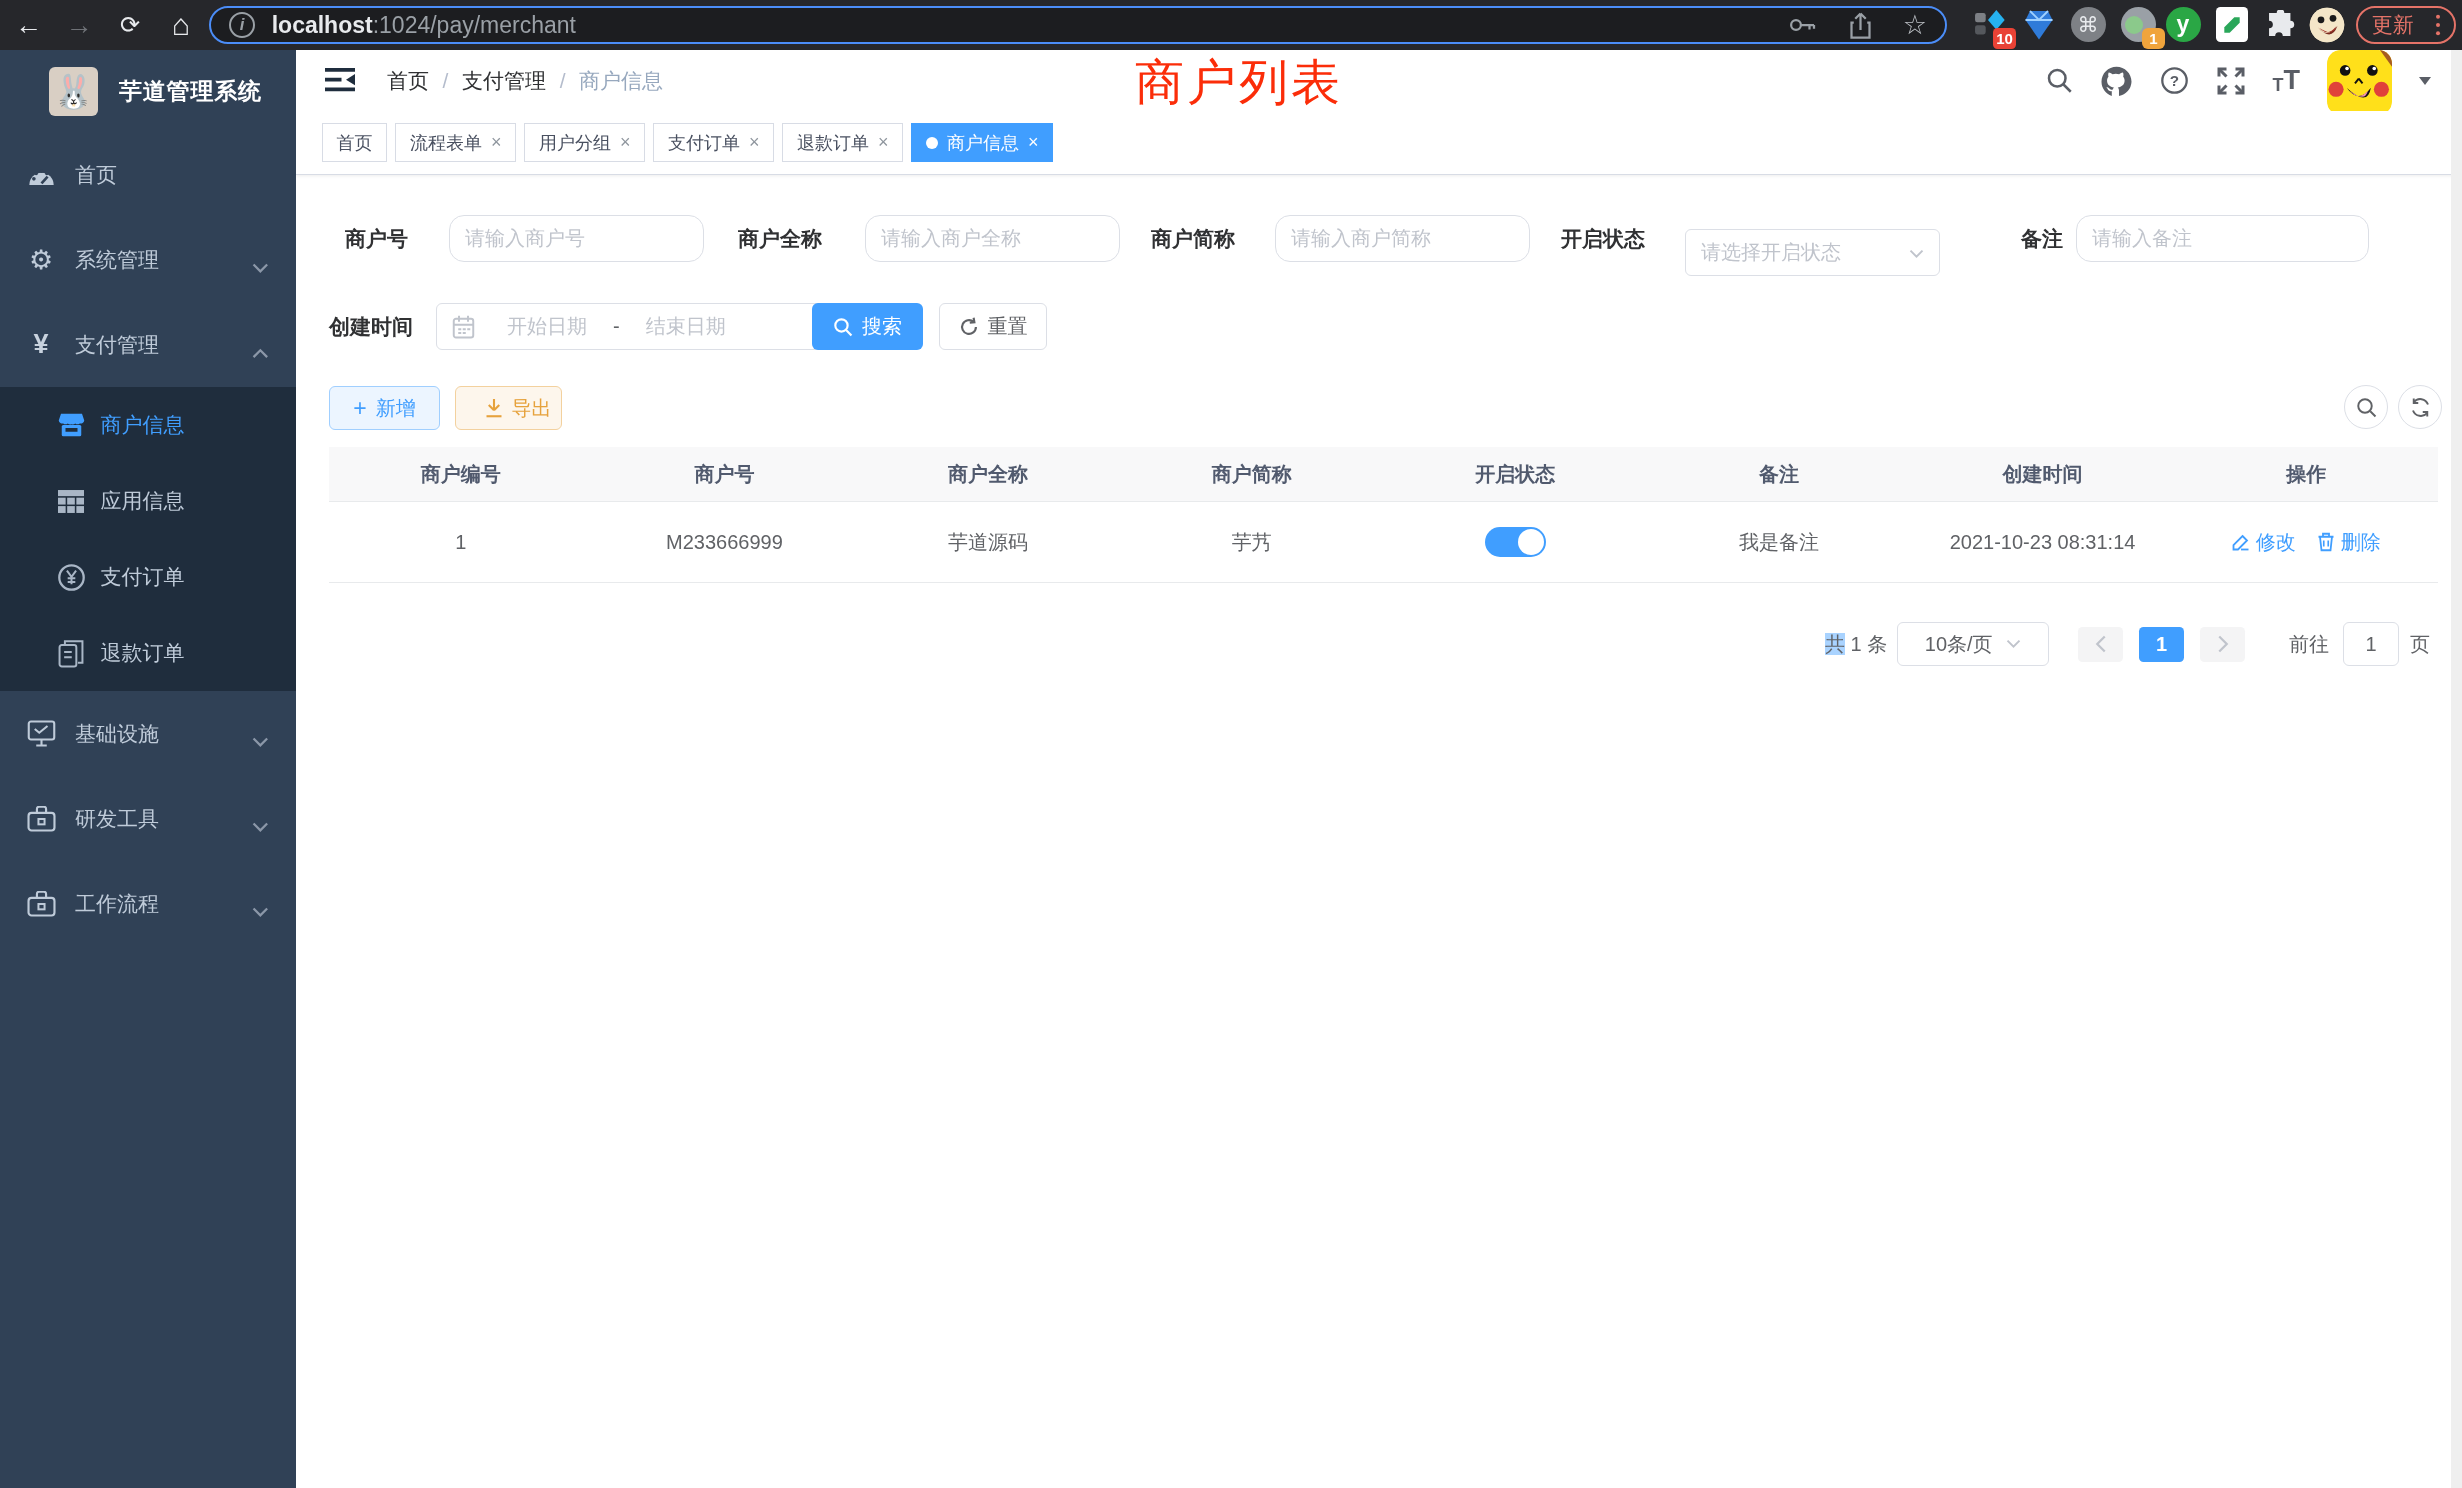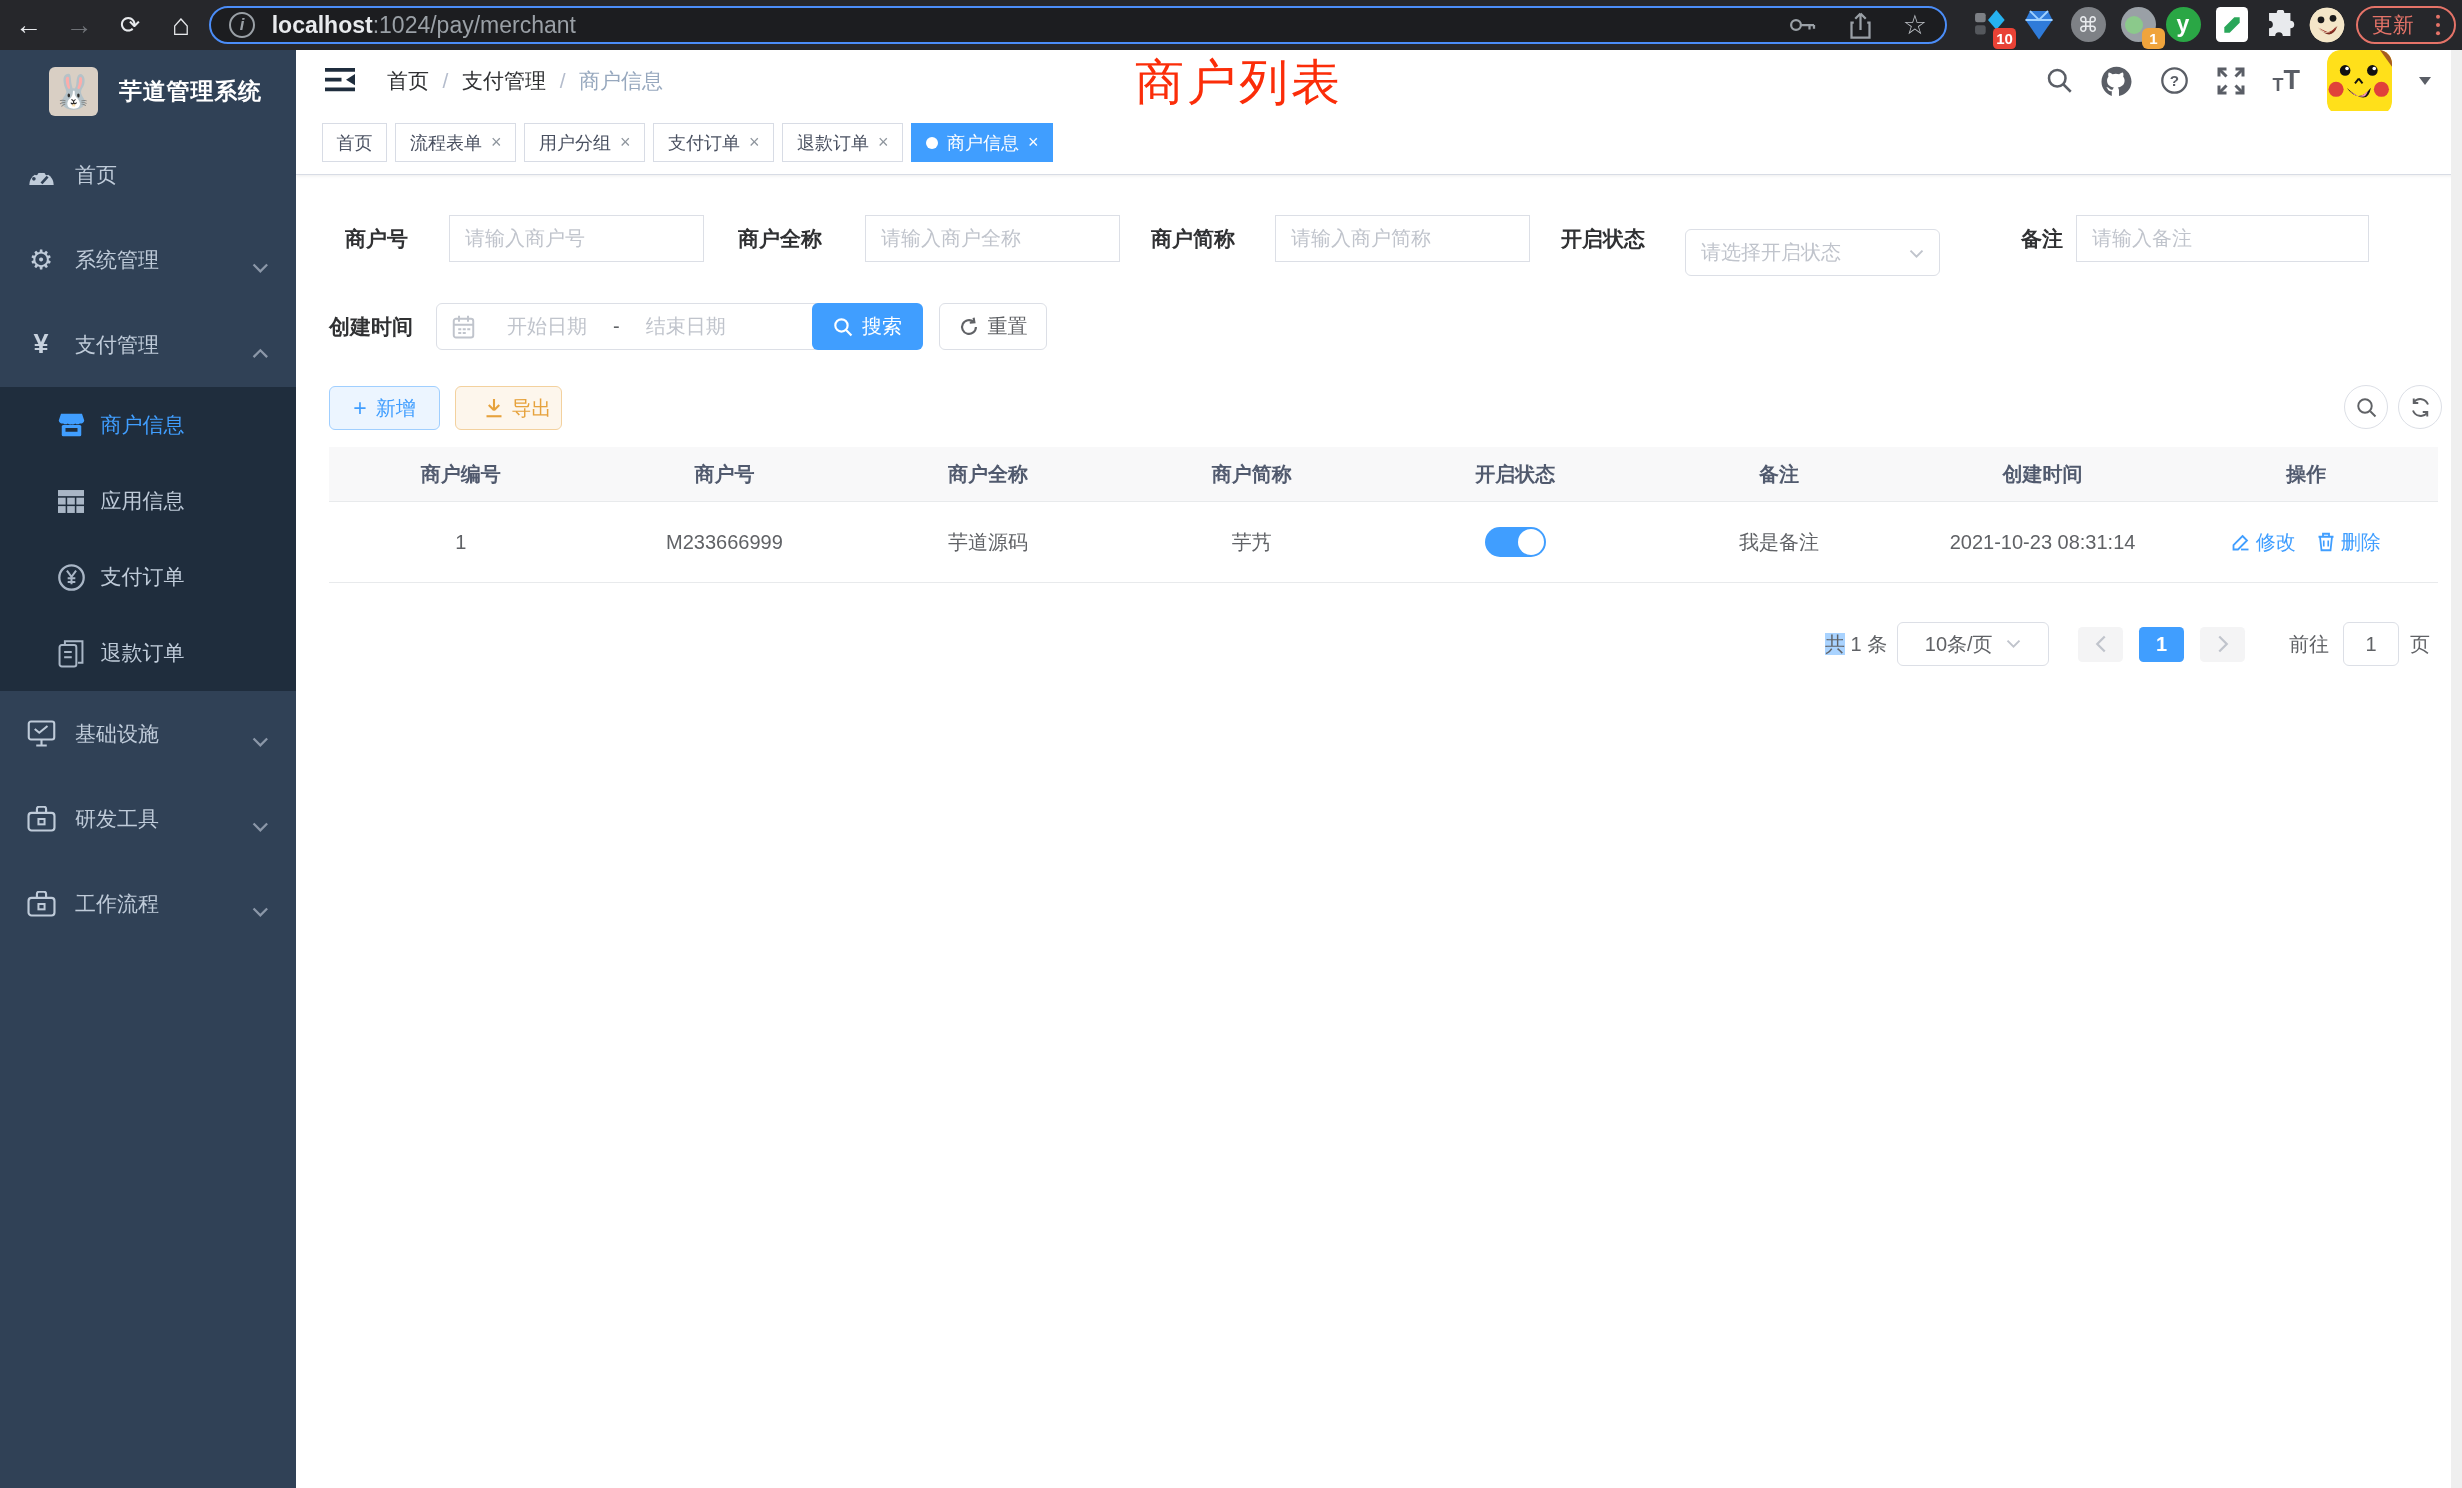--- a/index.html
+++ b/index.html
@@ -59,21 +59,21 @@
     border-bottom:0.8px solid #d8dce5; box-shadow:0 1.5px 3px rgba(0,0,0,.06); display:flex; align-items:center; padding-left:26px; gap:8.3px; }
   .tab { height:39px; border:0.8px solid #d8dce5; background:#fff; color:#495060; font-size:18px;
     display:flex; align-items:center; padding:0 13.6px; gap:9px; cursor:pointer; }
   .tab .x { font-size:18px; color:#8f969e; }
   .tab.active { background:#409eff; border-color:#409eff; color:#fff; }
   .tab.active .x { color:#fff; }
   .tab-dot { width:12px; height:12px; border-radius:50%; background:#fff; }
   .annotation { position:absolute; left:1135px; top:50px; font-size:49px; color:#fb2d09; letter-spacing:3px; z-index:60; }
   
   .flabel { position:absolute; height:47px; line-height:47px; font-size:21px; font-weight:700; color:#303133; }
-  .finput { position:absolute; height:47px; border:0.8px solid #dcdfe6; border-radius:0; font-size:20px;
+  .finput { position:absolute; height:47px; border:0.8px solid #dcdfe6; border-radius:15px; font-size:20px;
     color:#606266; padding:8px 15px; outline:none; background:#fff; font-family:"Liberation Sans",sans-serif; }
   .finput::placeholder { color:#c0c4cc; }
   .fselect { position:absolute; height:47px; border:0.8px solid #dcdfe6; border-radius:6px; background:#fff;
     display:flex; align-items:center; padding:0 15px; font-size:20px; color:#c0c4cc; cursor:pointer; }
   .fselect .sel-chev { margin-left:auto; }
   .daterange { position:absolute; left:140px; top:253px; width:429px; height:47px; border:0.8px solid #dcdfe6;
     border-radius:6px; background:#fff; display:flex; align-items:center; padding:0 15px; font-size:20px; color:#c0c4cc; }
   .daterange .sep { color:#606266; margin:0 26px; }
   .btn { position:absolute; height:47px; border-radius:6px; font-size:20px; display:flex; align-items:center; justify-content:center; gap:9px; cursor:pointer; border:0.8px solid transparent; }
   .btn-primary { background:#409eff; color:#fff; }

